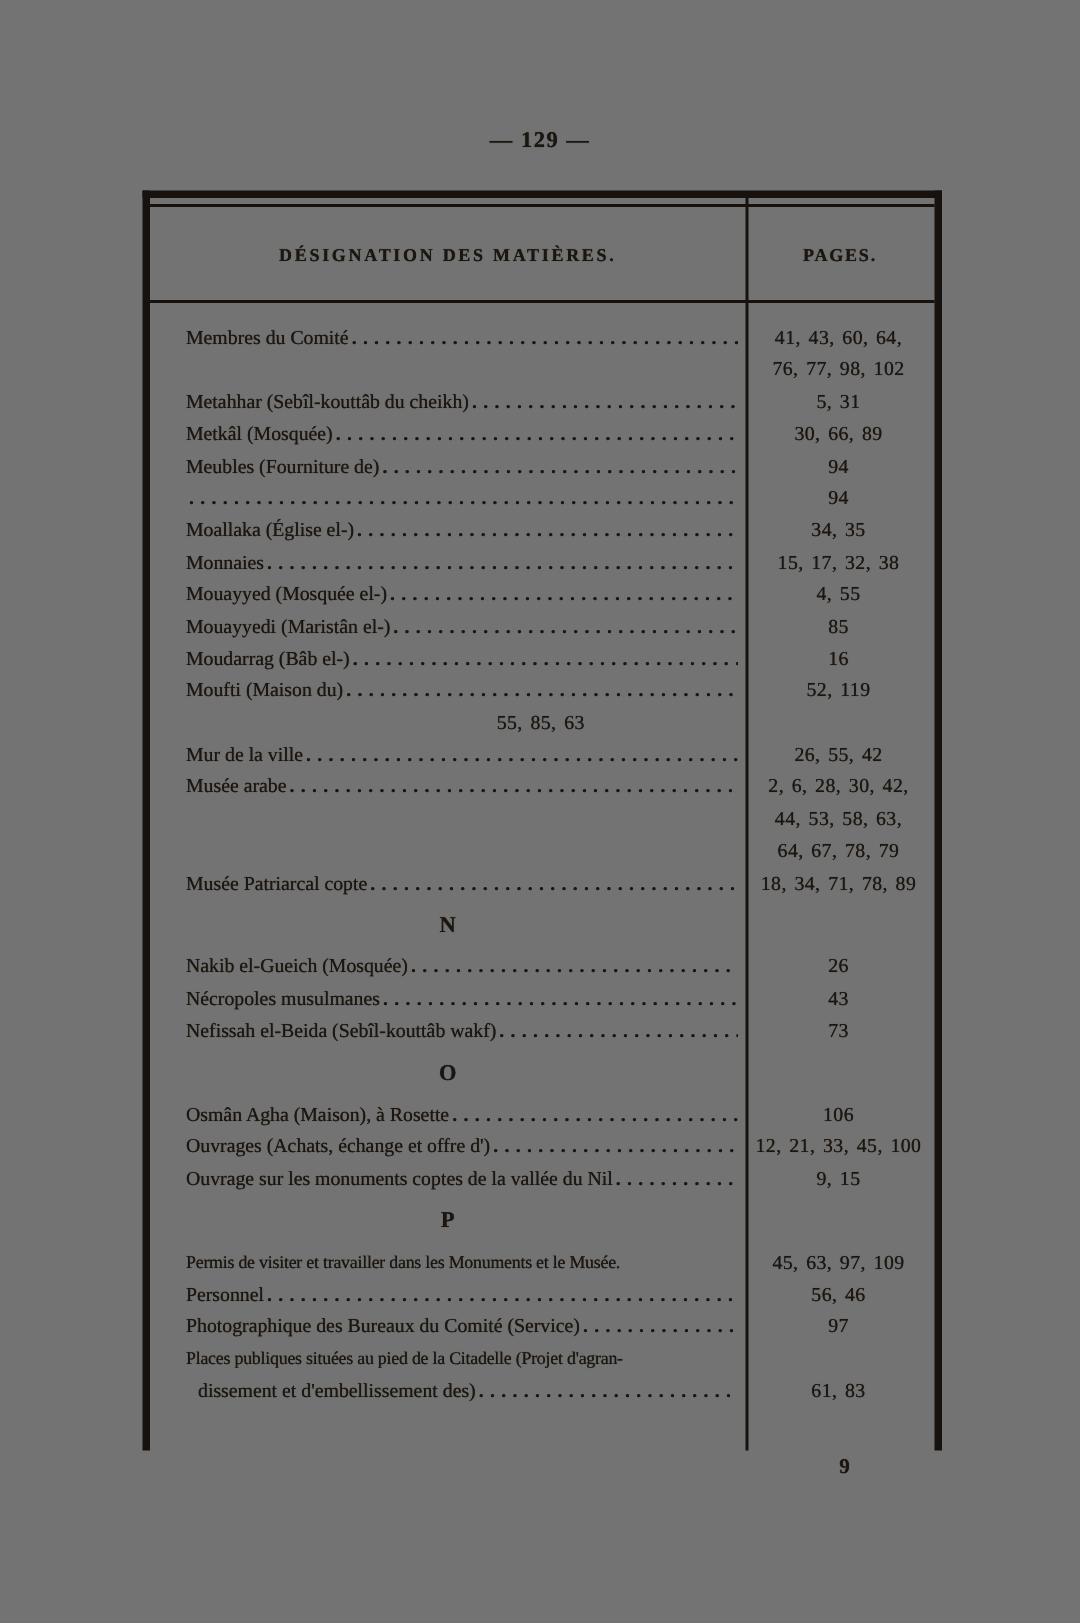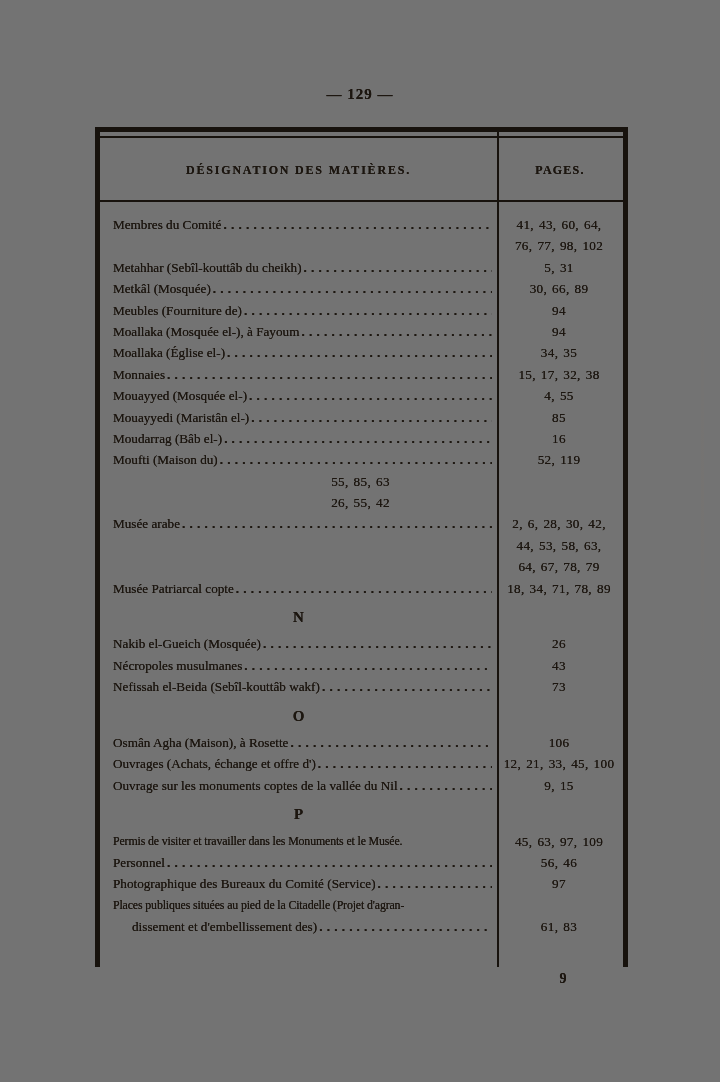--- a/index.html
+++ b/index.html
@@ -43,21 +43,21 @@
     padding-top:8px; text-shadow:0 0 .5px rgba(25,18,10,.9);
   }
   .th-left { width:397px; }
   .th-right { flex:1; letter-spacing:1.2px; }
 
   .tbody { position:absolute; top:70px; left:0; right:0; padding-top:12px; }
 
   .row { display:flex; height:21.4px; line-height:21.4px; font-size:13.2px; }
   .lbl {
     width:397px; box-sizing:border-box;
-    padding-left:13px; padding-right:5px;
+    padding-left:24px; padding-right:5px;
     display:flex; white-space:nowrap; overflow:hidden;
   }
   .t { flex:0 0 auto; text-shadow:0 0 .45px rgba(25,18,10,.9); }
   .dots { flex:1 1 0; min-width:0; overflow:hidden; }
   .dots::after {
     content:"........................................................................................";
     letter-spacing:4.2px; margin-left:2px; font-weight:bold;
     text-shadow:0 0 .4px rgba(25,18,10,.8);
   }
   .pgs {
@@ -122,21 +122,20 @@
         </div>
       <div class="row">
           <div class="lbl">
             <span class="t">Meubles (Fourniture de)</span>
             <span class="dots"></span>
           </div>
           <div class="pgs">94</div>
         </div>
       <div class="row">
           <div class="lbl">
-            <span class="t">Moallaka (Mosquée el-), à Fayoum</span>
             <span class="dots"></span>
           </div>
           <div class="pgs">94</div>
         </div>
       <div class="row">
           <div class="lbl">
             <span class="t">Moallaka (Église el-)</span>
             <span class="dots"></span>
           </div>
           <div class="pgs">34, 35</div>
@@ -173,20 +172,24 @@
           <div class="lbl">
             <span class="t">Moufti (Maison du)</span>
             <span class="dots"></span>
           </div>
           <div class="pgs">52, 119</div>
         </div>
       <div class="row">
           <div class="pgs">55, 85, 63</div>
         </div>
       <div class="row">
+          <div class="lbl">
+            <span class="t">Mur de la ville</span>
+            <span class="dots"></span>
+          </div>
           <div class="pgs">26, 55, 42</div>
         </div>
       <div class="row">
           <div class="lbl">
             <span class="t">Musée arabe</span>
             <span class="dots"></span>
           </div>
           <div class="pgs">2, 6, 28, 30, 42,</div>
         </div>
       <div class="row">

